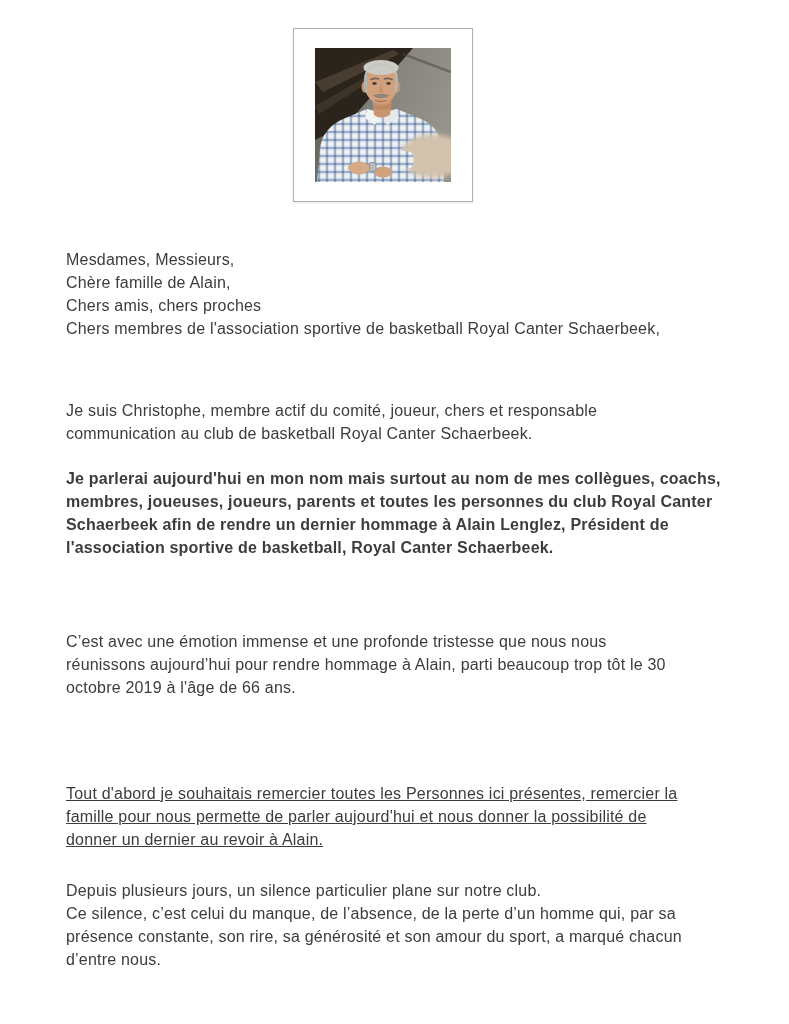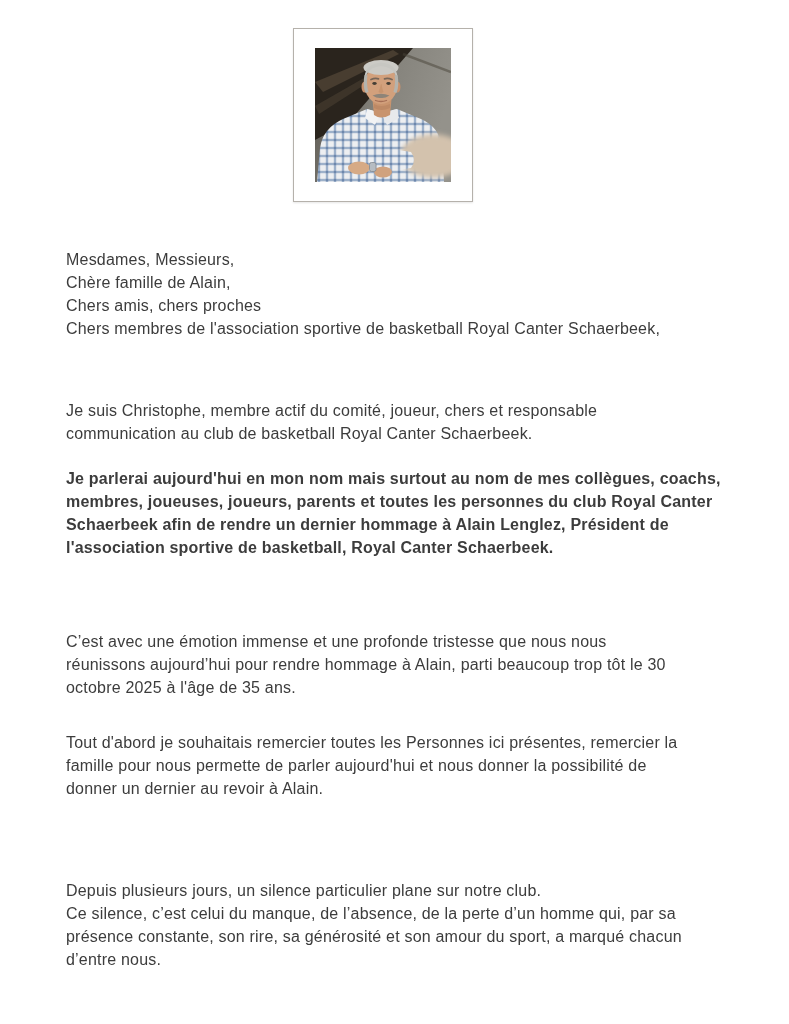--- a/index.html
+++ b/index.html
@@ -46,21 +46,21 @@
     font-size: 16px;
     line-height: 23px;
     letter-spacing: 0.2px;
     color: #3c3c3c;
     white-space: pre-line;
   }
   .p1 { top: 248px; }
   .p2 { top: 399px; }
   .p3 { top: 467px; font-weight: bold; }
   .p4 { top: 630px; }
-  .p5 { top: 731px; }
+  .p5 { top: 782px; text-decoration: underline; }
   .p6 { top: 866px; margin-top: 13px; }
 </style>
 </head>
 <body>
 
 <div class="page">
 
   <figure class="photo-frame">
     <div class="photo">
       <svg width="136" height="134" viewBox="0 0 136 134" xmlns="http://www.w3.org/2000/svg">
@@ -134,21 +134,21 @@
 Chers amis, chers proches
 Chers membres de l'association sportive de basketball Royal Canter Schaerbeek,</p>
     <p class="para p2">Je suis Christophe, membre actif du comité, joueur, chers et responsable
 communication au club de basketball Royal Canter Schaerbeek.</p>
     <p class="para p3">Je parlerai aujourd'hui en mon nom mais surtout au nom de mes collègues, coachs,
 membres, joueuses, joueurs, parents et toutes les personnes du club Royal Canter
 Schaerbeek afin de rendre un dernier hommage à Alain Lenglez, Président de
 l'association sportive de basketball, Royal Canter Schaerbeek.</p>
     <p class="para p4">C’est avec une émotion immense et une profonde tristesse que nous nous
 réunissons aujourd’hui pour rendre hommage à Alain, parti beaucoup trop tôt le 30
-octobre 2025 à l'âge de 35 ans.</p>
+octobre 2019 à l'âge de 66 ans.</p>
     <p class="para p5">Tout d'abord je souhaitais remercier toutes les Personnes ici présentes, remercier la
 famille pour nous permette de parler aujourd'hui et nous donner la possibilité de
 donner un dernier au revoir à Alain.</p>
     <p class="para p6">Depuis plusieurs jours, un silence particulier plane sur notre club.
 Ce silence, c’est celui du manque, de l’absence, de la perte d’un homme qui, par sa
 présence constante, son rire, sa générosité et son amour du sport, a marqué chacun
 d’entre nous.</p>
   </main>
 
 </div>

